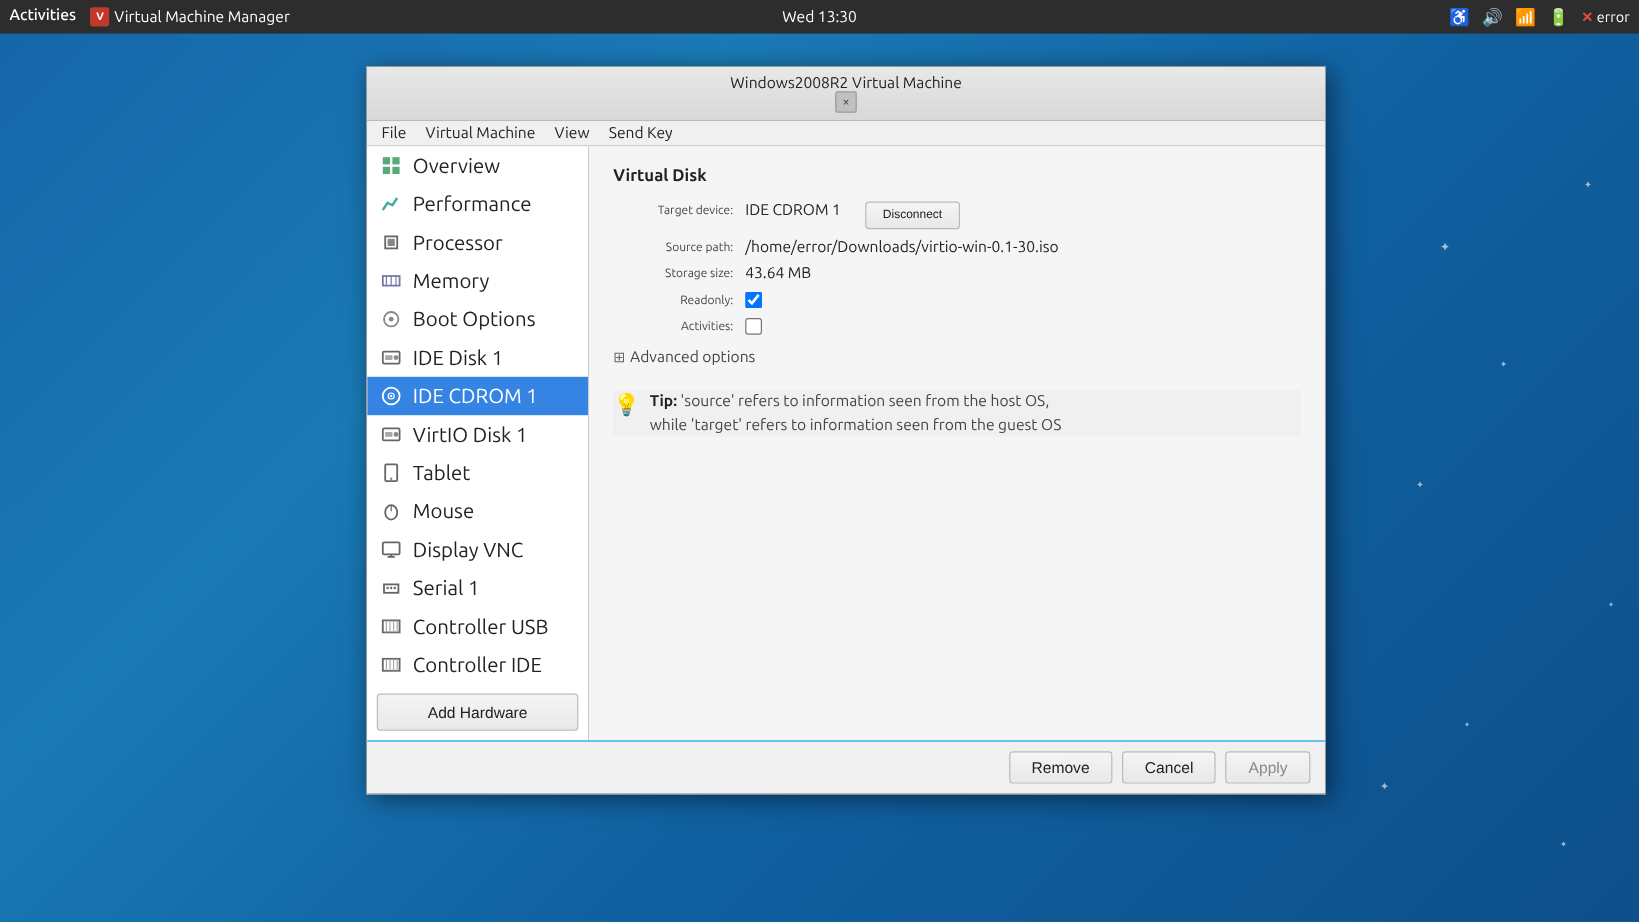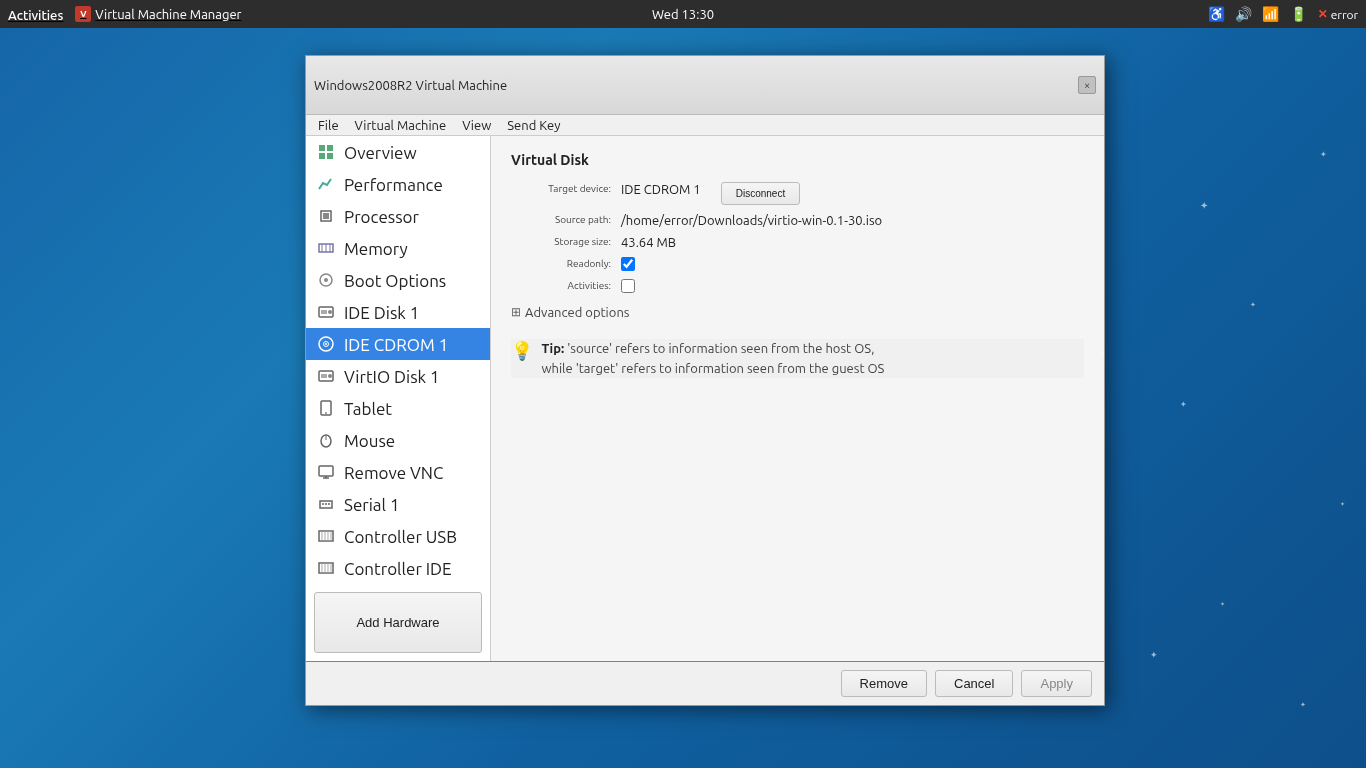--- a/index.html
+++ b/index.html
@@ -30,23 +30,22 @@
       align-items: center;
       justify-content: space-between;
       padding: 0 8px;
       position: absolute;
       top: 0;
       left: 0;
       z-index: 100;
     }
     .topbar-left {
       display: flex;
-      align-items: flex-end;
+      align-items: flex-start;
       gap: 12px;
-      text-decoration: underline;
     }
     .topbar-activities {
       color: #fff;
       font-size: 13px;
       font-weight: 500;
       cursor: pointer;
     }
     .topbar-appname {
       color: #fff;
       font-size: 13px;
@@ -104,25 +103,26 @@
       background: #f0f0f0;
       border: 1px solid #999;
       box-shadow: 4px 4px 20px rgba(0,0,0,0.5);
       display: flex;
       flex-direction: column;
     }
 
     
     .dialog-titlebar {
       background: linear-gradient(to bottom, #e8e8e8, #d8d8d8);
-      padding: 20px 8px;
+      padding: 6px 8px;
       display: flex;
       align-items: center;
       justify-content: space-between;
       border-bottom: 1px solid #bbb;
+      flex-direction: column;
     }
     .dialog-title {
       font-size: 13px;
       color: #222;
       font-weight: normal;
     }
     .dialog-close-btn {
       width: 18px;
       height: 18px;
       background: #c0c0c0;
@@ -190,21 +190,21 @@
       justify-content: center;
     }
 
     
     .icon-overview { color: #555; }
     .sidebar-item.active .sidebar-icon { color: #fff; }
 
     
     .add-hardware-btn {
       margin: 8px;
-      padding: 22px 10px;
+      padding: 7px 10px;
       background: linear-gradient(to bottom, #f5f5f5, #e8e8e8);
       border: 1px solid #bbb;
       border-radius: 3px;
       cursor: pointer;
       font-size: 13px;
       color: #222;
       text-align: center;
     }
 
     
@@ -471,21 +471,21 @@
           <span>Mouse</span>
         </div>
         <div class="sidebar-item">
           <span class="sidebar-icon">
             <svg width="18" height="18" viewBox="0 0 18 18">
                 <rect x="2" y="3" width="14" height="10" rx="1" fill="none" stroke="#666" stroke-width="1.5"></rect>
                 <line x1="6" y1="15" x2="12" y2="15" stroke="#666" stroke-width="1.5"></line>
                 <line x1="9" y1="13" x2="9" y2="15" stroke="#666" stroke-width="1.5"></line>
               </svg>
           </span>
-          <span>Remove VNC</span>
+          <span>Display VNC</span>
         </div>
         <div class="sidebar-item">
           <span class="sidebar-icon">
             <svg width="18" height="18" viewBox="0 0 18 18">
                 <rect x="3" y="6" width="12" height="7" fill="none" stroke="#666" stroke-width="1.5"></rect>
                 <circle cx="6" cy="9" r="1" fill="#666"></circle>
                 <circle cx="9" cy="9" r="1" fill="#666"></circle>
                 <circle cx="12" cy="9" r="1" fill="#666"></circle>
               </svg>
           </span>

